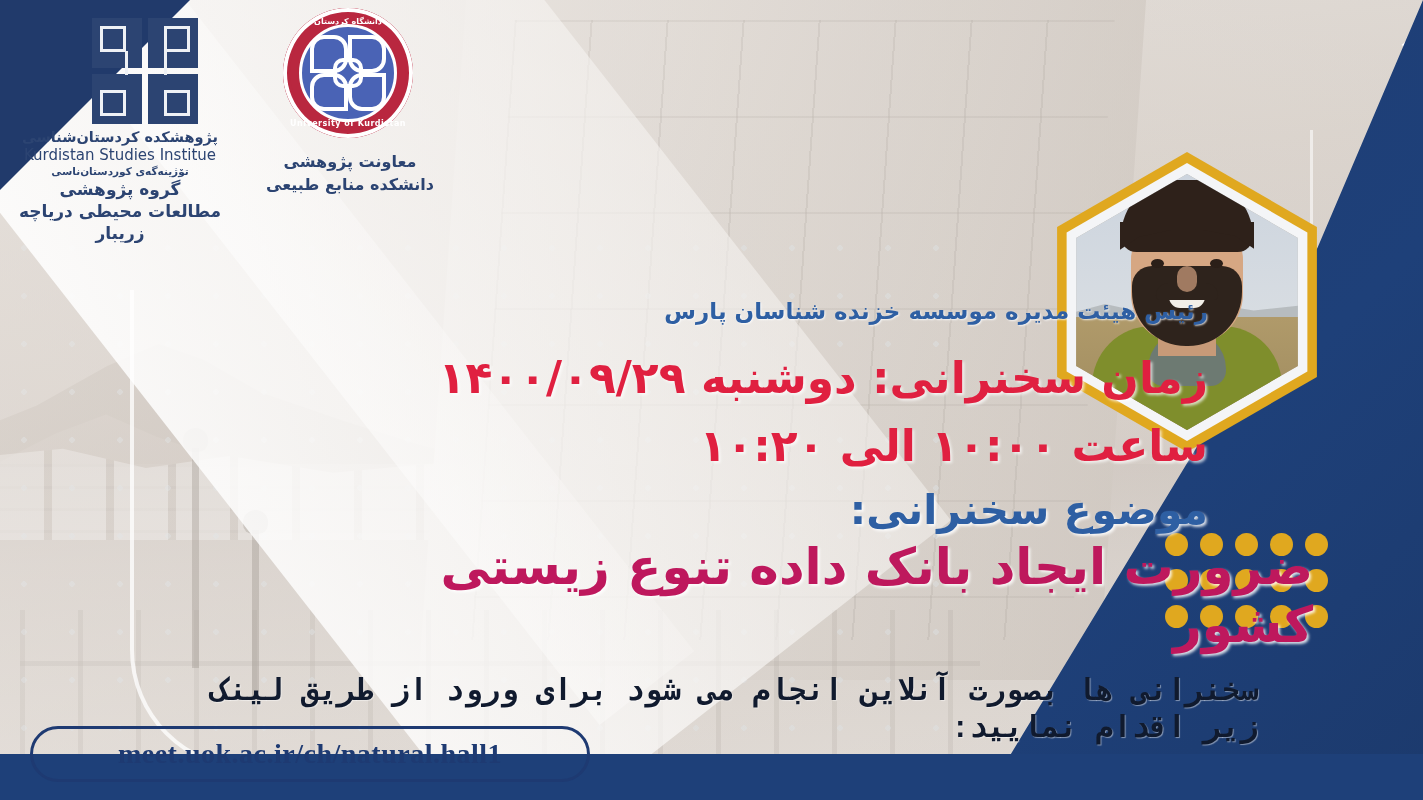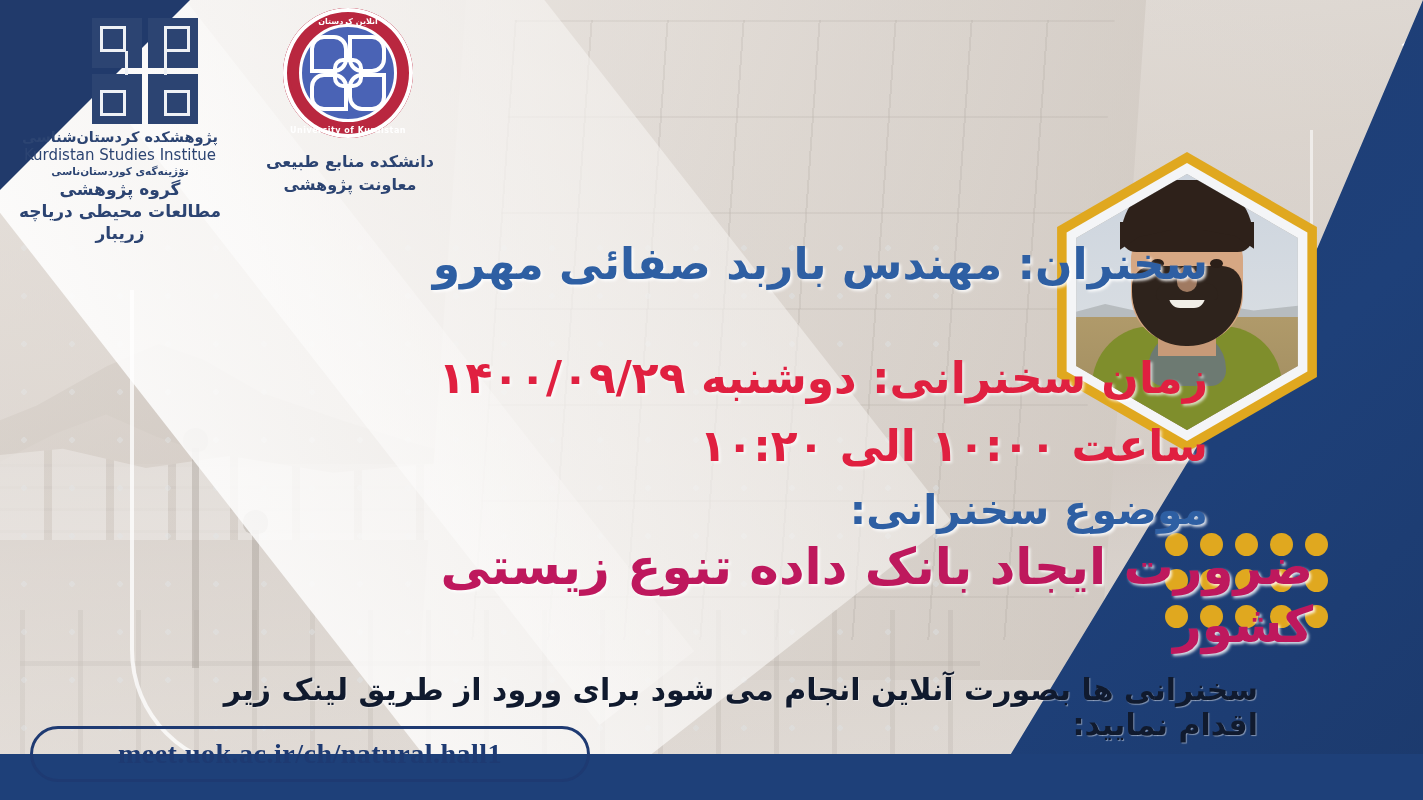--- a/index.html
+++ b/index.html
@@ -153,21 +153,21 @@
     background:#4a63b5;border:3px solid #fff;
   }
   .uok-petal{
     position:absolute;width:38px;height:38px;border:4px solid #fff;border-radius:14px 14px 14px 0;
   }
   .uok-label{
     position:absolute;width:100%;text-align:center;color:#fff;font-size:8px;font-weight:700;
     letter-spacing:.5px;
   }
   .uok-label.top{top:9px;}
-  .uok-label.bot{bottom:3px;}
+  .uok-label.bot{bottom:10px;}
 
   .ksi-cap{
     position:absolute;left:0;top:128px;width:240px;text-align:center;color:#2c4472;
     line-height:1.25;
   }
   .ksi-cap .l1{font-size:14.5px;font-weight:700;}
   .ksi-cap .l2{font-size:15px;font-weight:400;}
   .ksi-cap .l3{font-size:10.5px;font-weight:700;}
   .ksi-group{
     position:absolute;left:0;top:178px;width:240px;text-align:center;color:#2c4472;
@@ -271,20 +271,21 @@
     right:215px;top:486px;width:790px;font-size:41px;color:#2e5fa3;
     text-shadow:2px 2px 3px rgba(255,255,255,.85);
   }
   .topic2{
     right:110px;top:538px;width:895px;font-size:50px;color:#be185d;
     text-shadow:2px 2px 3px rgba(255,255,255,.85);
   }
   .notice{
     right:165px;top:672px;width:1100px;font-size:30px;color:#101a2e;
     text-shadow:1px 1px 1px rgba(255,255,255,.45);
+    font-family:Liberation Mono, monospace;
   }
   .linkbox{
     position:absolute;left:30px;top:726px;width:560px;height:56px;
     border:3px solid #1e3a72;border-radius:28px;
     display:flex;align-items:center;justify-content:center;
   }
   .linkbox span{
     direction:ltr;font-size:28px;font-weight:700;color:#1e3a72;letter-spacing:.5px;
     font-family:Liberation Serif, serif;
   }
@@ -360,34 +361,34 @@
     <div class="l2">Kurdistan Studies Institue</div>
     <div class="l3">تۆژینەگەی کوردستان‌ناسی</div>
   </div>
   <div class="ksi-group">
     <div class="g1">گروه پژوهشی</div>
     <div class="g2">مطالعات محیطی دریاچه زریبار</div>
   </div>
 
   <div class="logo-uok">
     <div class="uok-ring"></div>
-    <div class="uok-label top">آنلاین کردستان</div>
+    <div class="uok-label top">دانشگاه کردستان</div>
     <div class="uok-label bot">University of Kurdistan</div>
     <div class="uok-inner">
       <div class="uok-petal" style="left:8px;top:8px;transform:rotate(0deg);"></div>
       <div class="uok-petal" style="right:8px;top:8px;transform:rotate(90deg);"></div>
       <div class="uok-petal" style="right:8px;bottom:8px;transform:rotate(180deg);"></div>
       <div class="uok-petal" style="left:8px;bottom:8px;transform:rotate(270deg);"></div>
       <div style="position:absolute;left:50%;top:50%;transform:translate(-50%,-50%);width:30px;height:30px;border:4px solid #fff;border-radius:10px;"></div>
     </div>
   </div>
 
   <div class="uok-cap">
+    <div>معاونت پژوهشی</div>
     <div>دانشکده منابع طبیعی</div>
-    <div>معاونت پژوهشی</div>
   </div>
 
 
   <div class="hexwrap">
     <div class="hex gold"></div>
     <div class="hex white"></div>
     <div class="hex photo">
       <div class="ph-sky"></div>
       <div class="ph-hill"></div>
       <div class="ph-field"></div>
@@ -401,21 +402,21 @@
       <div class="ph-nose"></div>
       <div class="ph-eye l"></div>
       <div class="ph-eye r"></div>
       <div class="ph-brow l"></div>
       <div class="ph-brow r"></div>
       <div class="ph-hair"></div>
       <div class="ph-hair2"></div>
     </div>
   </div>
 
-  <div class="blk speaker">سخنران: مهندس باربد صفائی مهرو</div>
+  <div class="blk speaker-sub">رئیس هیئت مدیره موسسه خزنده شناسان پارس</div>
   <div class="blk date1">زمان سخنرانی: دوشنبه ۱۴۰۰/۰۹/۲۹</div>
   <div class="blk date2">ساعت ۱۰:۰۰ الی ۱۰:۲۰</div>
   <div class="blk topic1">موضوع سخنرانی:</div>
   <div class="blk topic2">ضرورت ایجاد بانک داده تنوع زیستی کشور</div>
 
   <div class="blk notice">سخنرانی ها بصورت آنلاین انجام می شود برای ورود از طریق لینک زیر اقدام نمایید:</div>
   <div class="linkbox">
     <span>meet.uok.ac.ir/ch/natural.hall1</span>
   </div>
 

